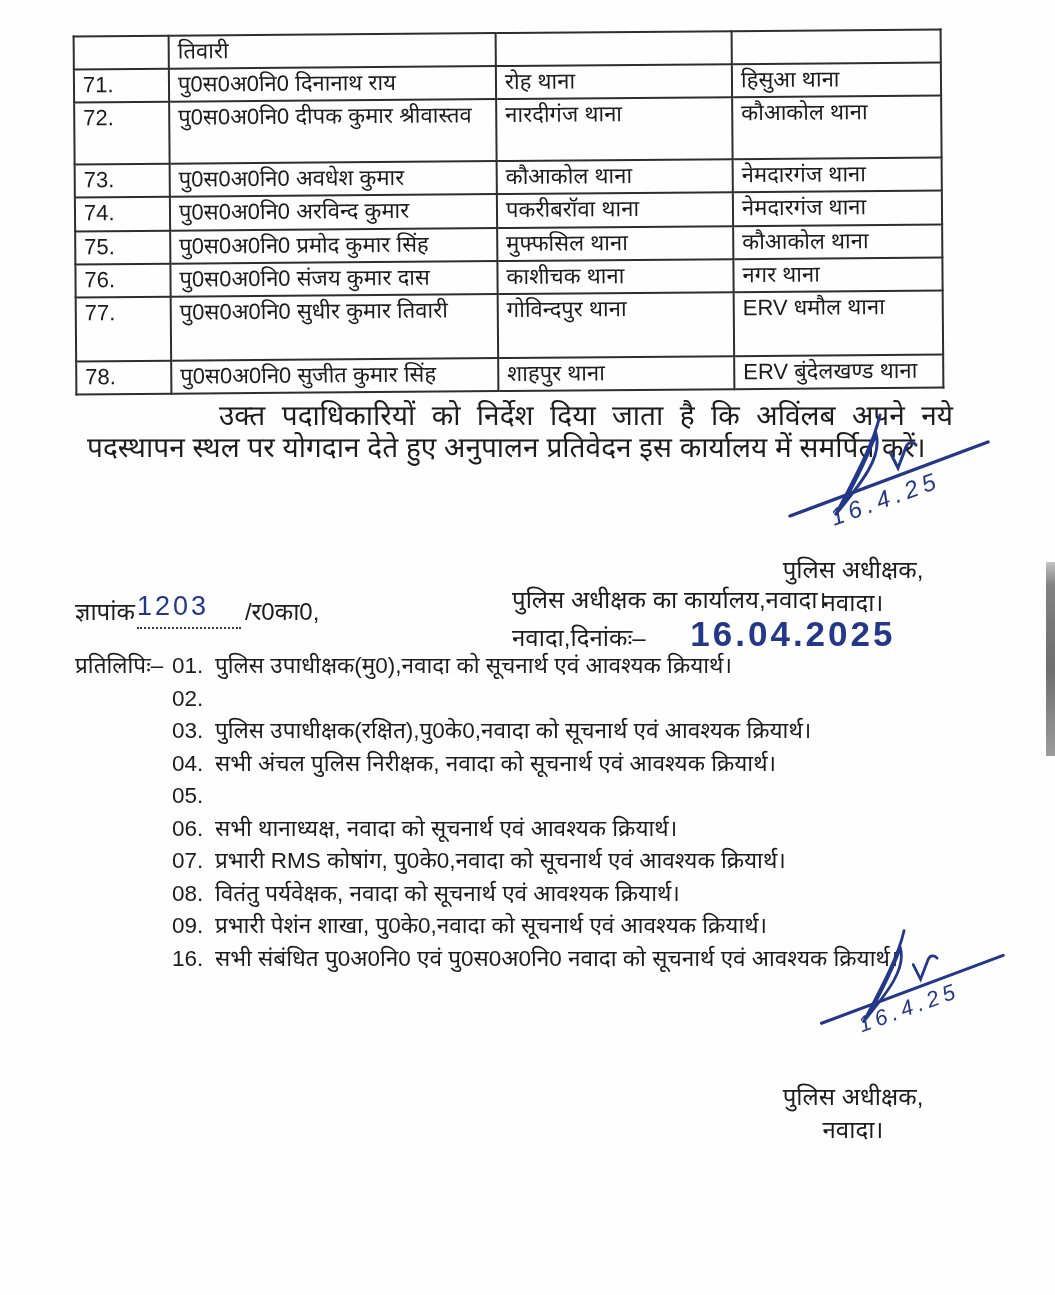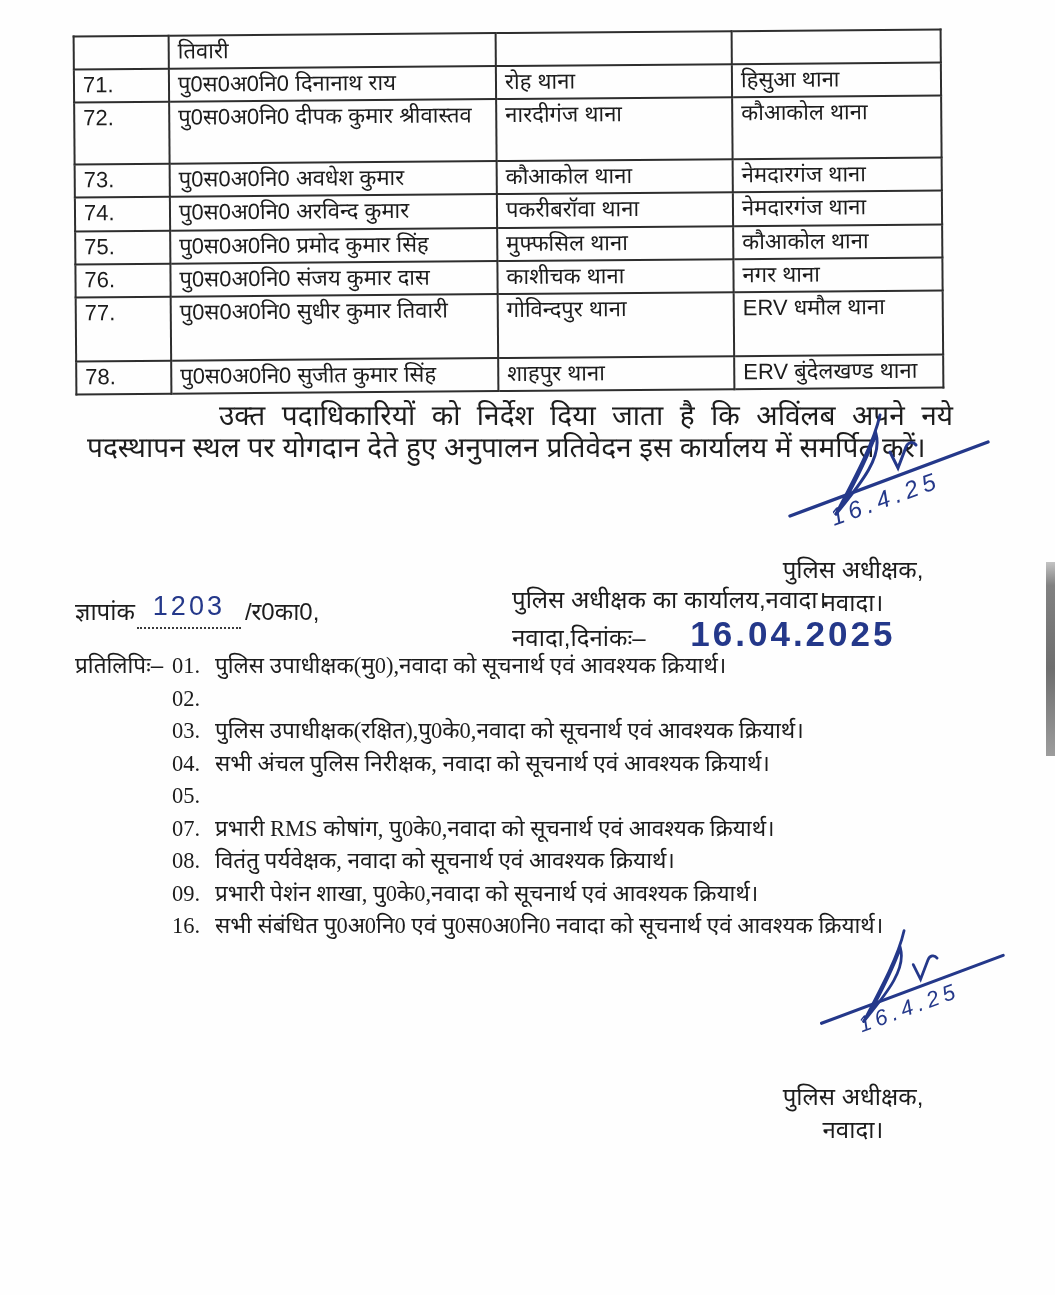--- a/index.html
+++ b/index.html
@@ -84,21 +84,21 @@
   .memo-line {
     position: absolute;
     left: 75px; top: 594px;
     font-size: 24px;
     white-space: nowrap;
   }
   .memo-num {
     display: inline-block;
     width: 104px;
     border-bottom: 2px dotted #3a3a3a;
-    text-align: center;
+    text-align: left;
     position: relative;
     margin: 0 4px 0 2px;
     vertical-align: baseline;
   }
   .memo-num .pen {
     position: relative;
     top: -5px;
     font-size: 27px;
     letter-spacing: 3px;
   }
@@ -124,21 +124,21 @@
     width: 885px;
     padding-left: 97px;
     box-sizing: border-box;
     font-size: 22.5px;
     line-height: 32.5px;
   }
   .copies-label {
     position: absolute;
     left: 0; top: 0;
   }
-  .copy-item { display: flex; font-family: Liberation Serif, serif; }
+  .copy-item { display: flex; }
   .copy-item .num { width: 43px; flex: 0 0 43px; }
   .copy-item .txt { max-width: 712px; }
 
   .sig { position: absolute; }
   .sig1 { left: 784px; top: 412px; }
   .sig2 { left: 816px; top: 926px; }
   .sig path { fill: none; stroke: #24388a; stroke-linecap: round; }
   .sig text {
     fill: #24388a;
     font-size: 24px;
@@ -262,20 +262,24 @@
       <span class="txt">पुलिस उपाधीक्षक(रक्षित),पु0के0,नवादा को सूचनार्थ एवं आवश्यक क्रियार्थ।</span>
     </div>
     <div class="copy-item">
       <span class="num">04.</span>
       <span class="txt">सभी अंचल पुलिस निरीक्षक, नवादा को सूचनार्थ एवं आवश्यक क्रियार्थ।</span>
     </div>
     <div class="copy-item">
       <span class="num">05.</span>
     </div>
     <div class="copy-item">
+      <span class="num">06.</span>
+      <span class="txt">सभी थानाध्यक्ष, नवादा को सूचनार्थ एवं आवश्यक क्रियार्थ।</span>
+    </div>
+    <div class="copy-item">
       <span class="num">07.</span>
       <span class="txt">प्रभारी RMS कोषांग, पु0के0,नवादा को सूचनार्थ एवं आवश्यक क्रियार्थ।</span>
     </div>
     <div class="copy-item">
       <span class="num">08.</span>
       <span class="txt">वितंतु पर्यवेक्षक, नवादा को सूचनार्थ एवं आवश्यक क्रियार्थ।</span>
     </div>
     <div class="copy-item">
       <span class="num">09.</span>
       <span class="txt">प्रभारी पेशंन शाखा, पु0के0,नवादा को सूचनार्थ एवं आवश्यक क्रियार्थ।</span>

